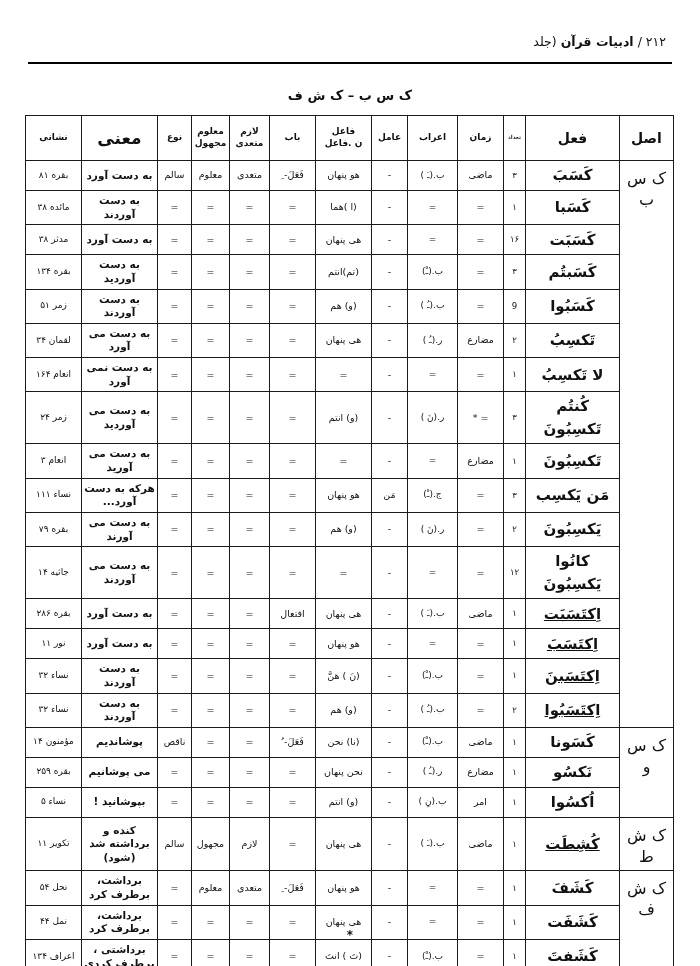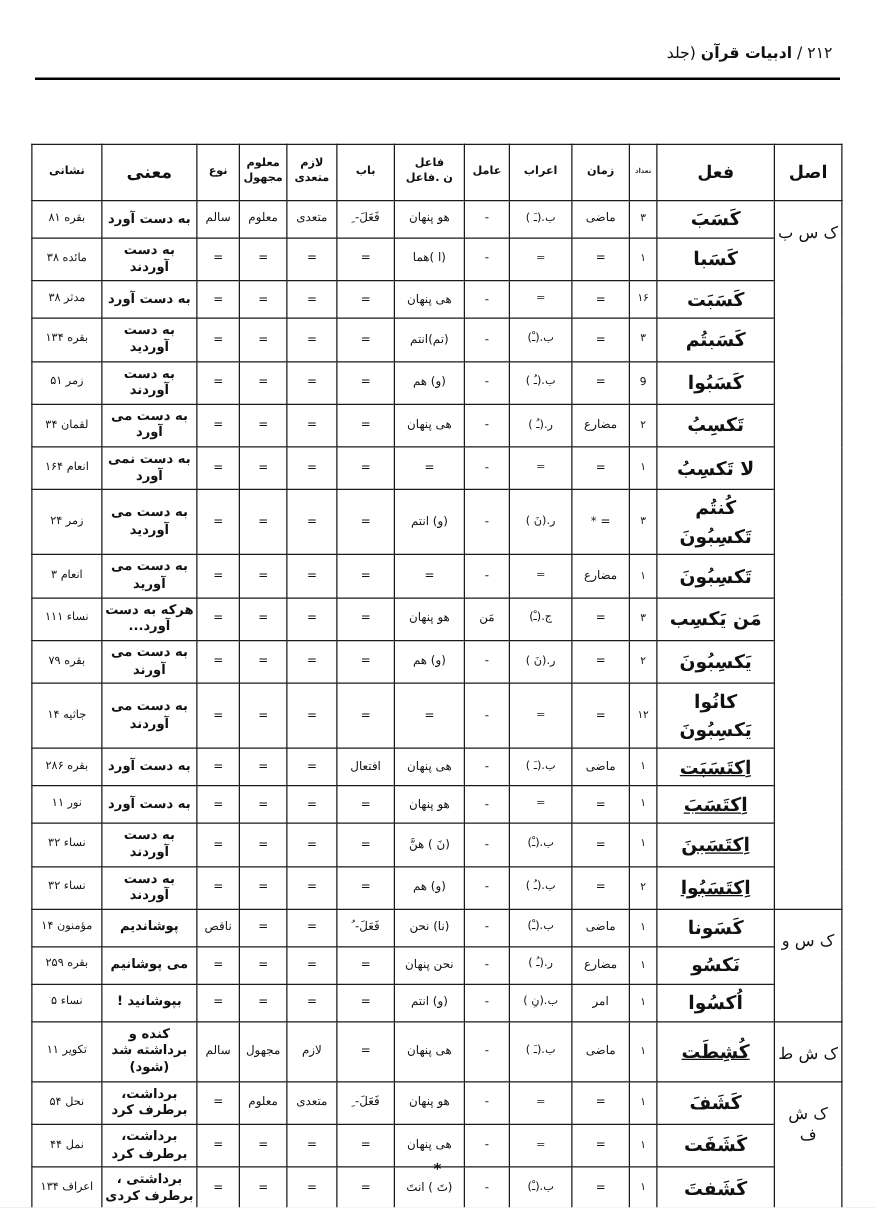--- a/index.html
+++ b/index.html
@@ -28,23 +28,23 @@
     background:#fff;
   }
   .verb-table th, .verb-table td {
     border:1px solid #1a1a1a; text-align:center; vertical-align:middle;
     padding:3px 2px; font-size:9.5px; line-height:1.3;
     overflow:hidden; word-wrap:break-word;
   }
   .verb-table thead th { height:38px; font-weight:bold; white-space:pre-line; }
   th.h-asl, th.h-verb { font-size:14px; }
   th.h-count { font-size:5.5px; font-weight:normal; color:#333; }
-  th.h-meaning { font-size:14px; }
+  th.h-meaning { font-size:17px; }
   th.h-small { font-size:9px; }
-  td.c-group { vertical-align:top; font-size:13px; padding-top:18px; }
+  td.c-group { vertical-align:top; font-size:16px; padding-top:8px; }
   td.c-verb  { font-size:15px; font-weight:bold; line-height:1.5; }
   td.c-verb.u { text-decoration:underline; }
   td.c-count { font-size:8.5px; }
   td.c-meaning { font-size:10.5px; font-weight:bold;margin-top:21px; }
   td.c-irab { font-size:9px; }
   td.c-addr { font-size:9px;margin-top:33px; }
   tr.rh { height:30px; }
   .footnote-marker {
     position:absolute; top:928px; left:0; width:100%;
     text-align:center; font-size:12px; font-weight:bold;
@@ -54,20 +54,21 @@
 <body>
 
 <div class="page">
 
   <div class="page-header">
     <span>۲۱۲ / </span><b>ادبیات قرآن</b><span> (جلد</span>
   </div>
 
   <div class="header-rule"></div>
 
+  <div class="section-title">ک س ب – ک ش ف</div>
 
   <table class="verb-table">
     <colgroup>
       <col style="width:54px">
         <col style="width:94px">
         <col style="width:22px">
       <col style="width:46px">
         <col style="width:50px">
         <col style="width:36px">
       <col style="width:56px">

